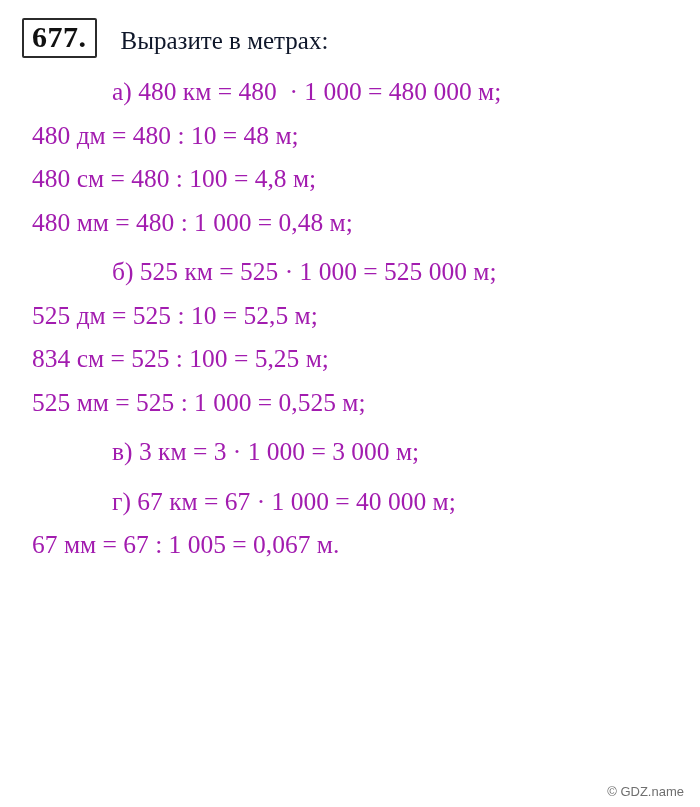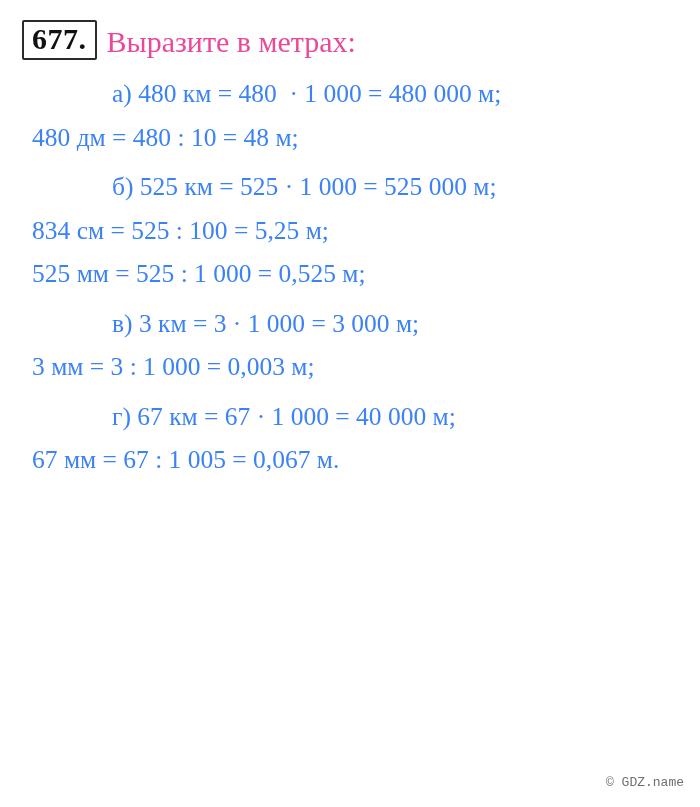--- a/index.html
+++ b/index.html
@@ -17,96 +17,98 @@
   }
   .page {
     position: relative;
     width: 700px;
     height: 807px;
     box-sizing: border-box;
     padding: 18px 22px 0 22px;
   }
   .header-row {
     display: flex;
-    align-items: flex-end;
-    gap: 10px;
+    align-items: center;
+    gap: 24px;
     margin-bottom: 12px;
   }
   .task-number {
     border: 2px solid #2b2b2b;
     border-radius: 2px;
     padding: 2px 8px 4px 8px;
     font-size: 30px;
     font-weight: bold;
     line-height: 1;
     font-family: "Liberation Serif", serif;
     letter-spacing: 0.5px;
     color: #111;
     background: #fff;
   }
   .task-prompt {
-    font-size: 30px;
+    font-size: 25px;
     line-height: 1.2;
     padding-top: 6px;
-    color: #ec4899;
+    color: #0f172a;
     font-family: "Liberation Serif", serif;
   }
   .solution {
     margin: 0;
     padding: 0 0 0 10px;
   }
   .group {
     margin-bottom: 6px;
   }
   .line {
     font-size: 25.5px;
     line-height: 1.0;
     padding: 9px 0 9px 0;
     white-space: pre;
-    color: #3b82f6;
+    color: #a21caf;
     font-family: "Liberation Serif", serif;
   }
   .line.first {
     padding-left: 80px;
   }
   .footer {
     position: absolute;
     right: 16px;
-    bottom: 17px;
+    bottom: 8px;
     font-size: 13px;
     color: #6f6f6f;
-    font-family: Liberation Mono, monospace;
+    font-family: Liberation Sans, sans-serif;
   }
 </style>
 </head>
 <body>
 
 <div class="page">
 
   <div class="header-row">
     <div class="task-number">677.</div>
     <div class="task-prompt">Выразите в метрах:</div>
   </div>
 
   <div class="solution">
 
     <div class="group">
       <div class="line first">а) 480 км = 480  · 1 000 = 480 000 м;</div>
       <div class="line">480 дм = 480 : 10 = 48 м;</div>
+      <div class="line">480 см = 480 : 100 = 4,8 м;</div>
+      <div class="line">480 мм = 480 : 1 000 = 0,48 м;</div>
     </div>
 
     <div class="group">
       <div class="line first">б) 525 км = 525 · 1 000 = 525 000 м;</div>
+      <div class="line">525 дм = 525 : 10 = 52,5 м;</div>
       <div class="line">834 см = 525 : 100 = 5,25 м;</div>
       <div class="line">525 мм = 525 : 1 000 = 0,525 м;</div>
     </div>
 
     <div class="group">
       <div class="line first">в) 3 км = 3 · 1 000 = 3 000 м;</div>
-      <div class="line">3 мм = 3 : 1 000 = 0,003 м;</div>
     </div>
 
     <div class="group">
       <div class="line first">г) 67 км = 67 · 1 000 = 40 000 м;</div>
       <div class="line">67 мм = 67 : 1 005 = 0,067 м.</div>
     </div>
 
   </div>
 
   <div class="footer">© GDZ.name</div>

